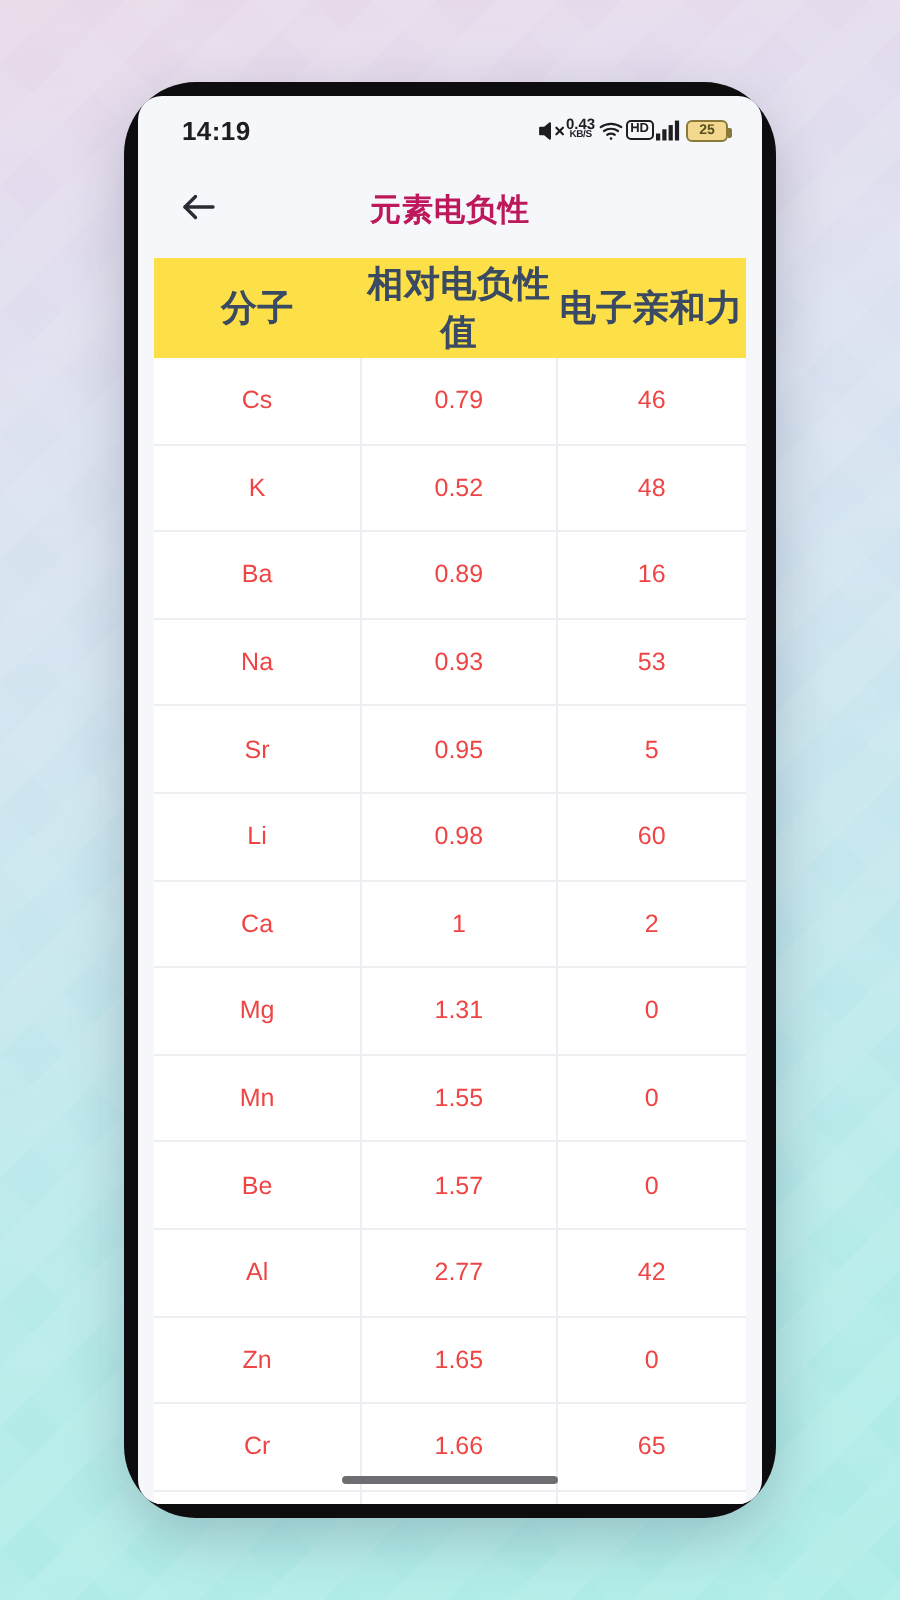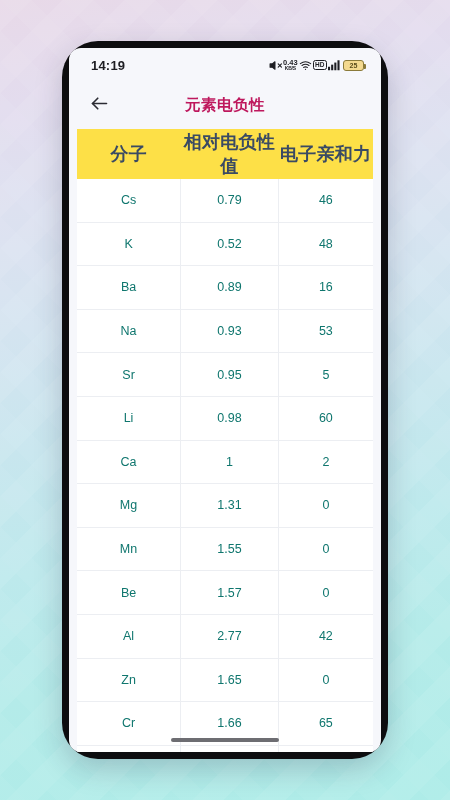--- a/index.html
+++ b/index.html
@@ -185,21 +185,21 @@
     font-weight: 700;
     height: 33px;
     text-align: center;
     letter-spacing: 0.3px;
     border: none;
   }
   #table tbody td {
     height: 40.6px;
     text-align: center;
     font-size: 12.5px;
-    color: #0f766e;
+    color: #ef4444;
     background: #ffffff;
     border-bottom: 1px solid #eceef2;
     border-right: 1px solid #eceef2;
     font-weight: 400;
   }
   #table tbody td:last-child { border-right: none; }
 
   
   #home-indicator-zone {
     position: absolute;

